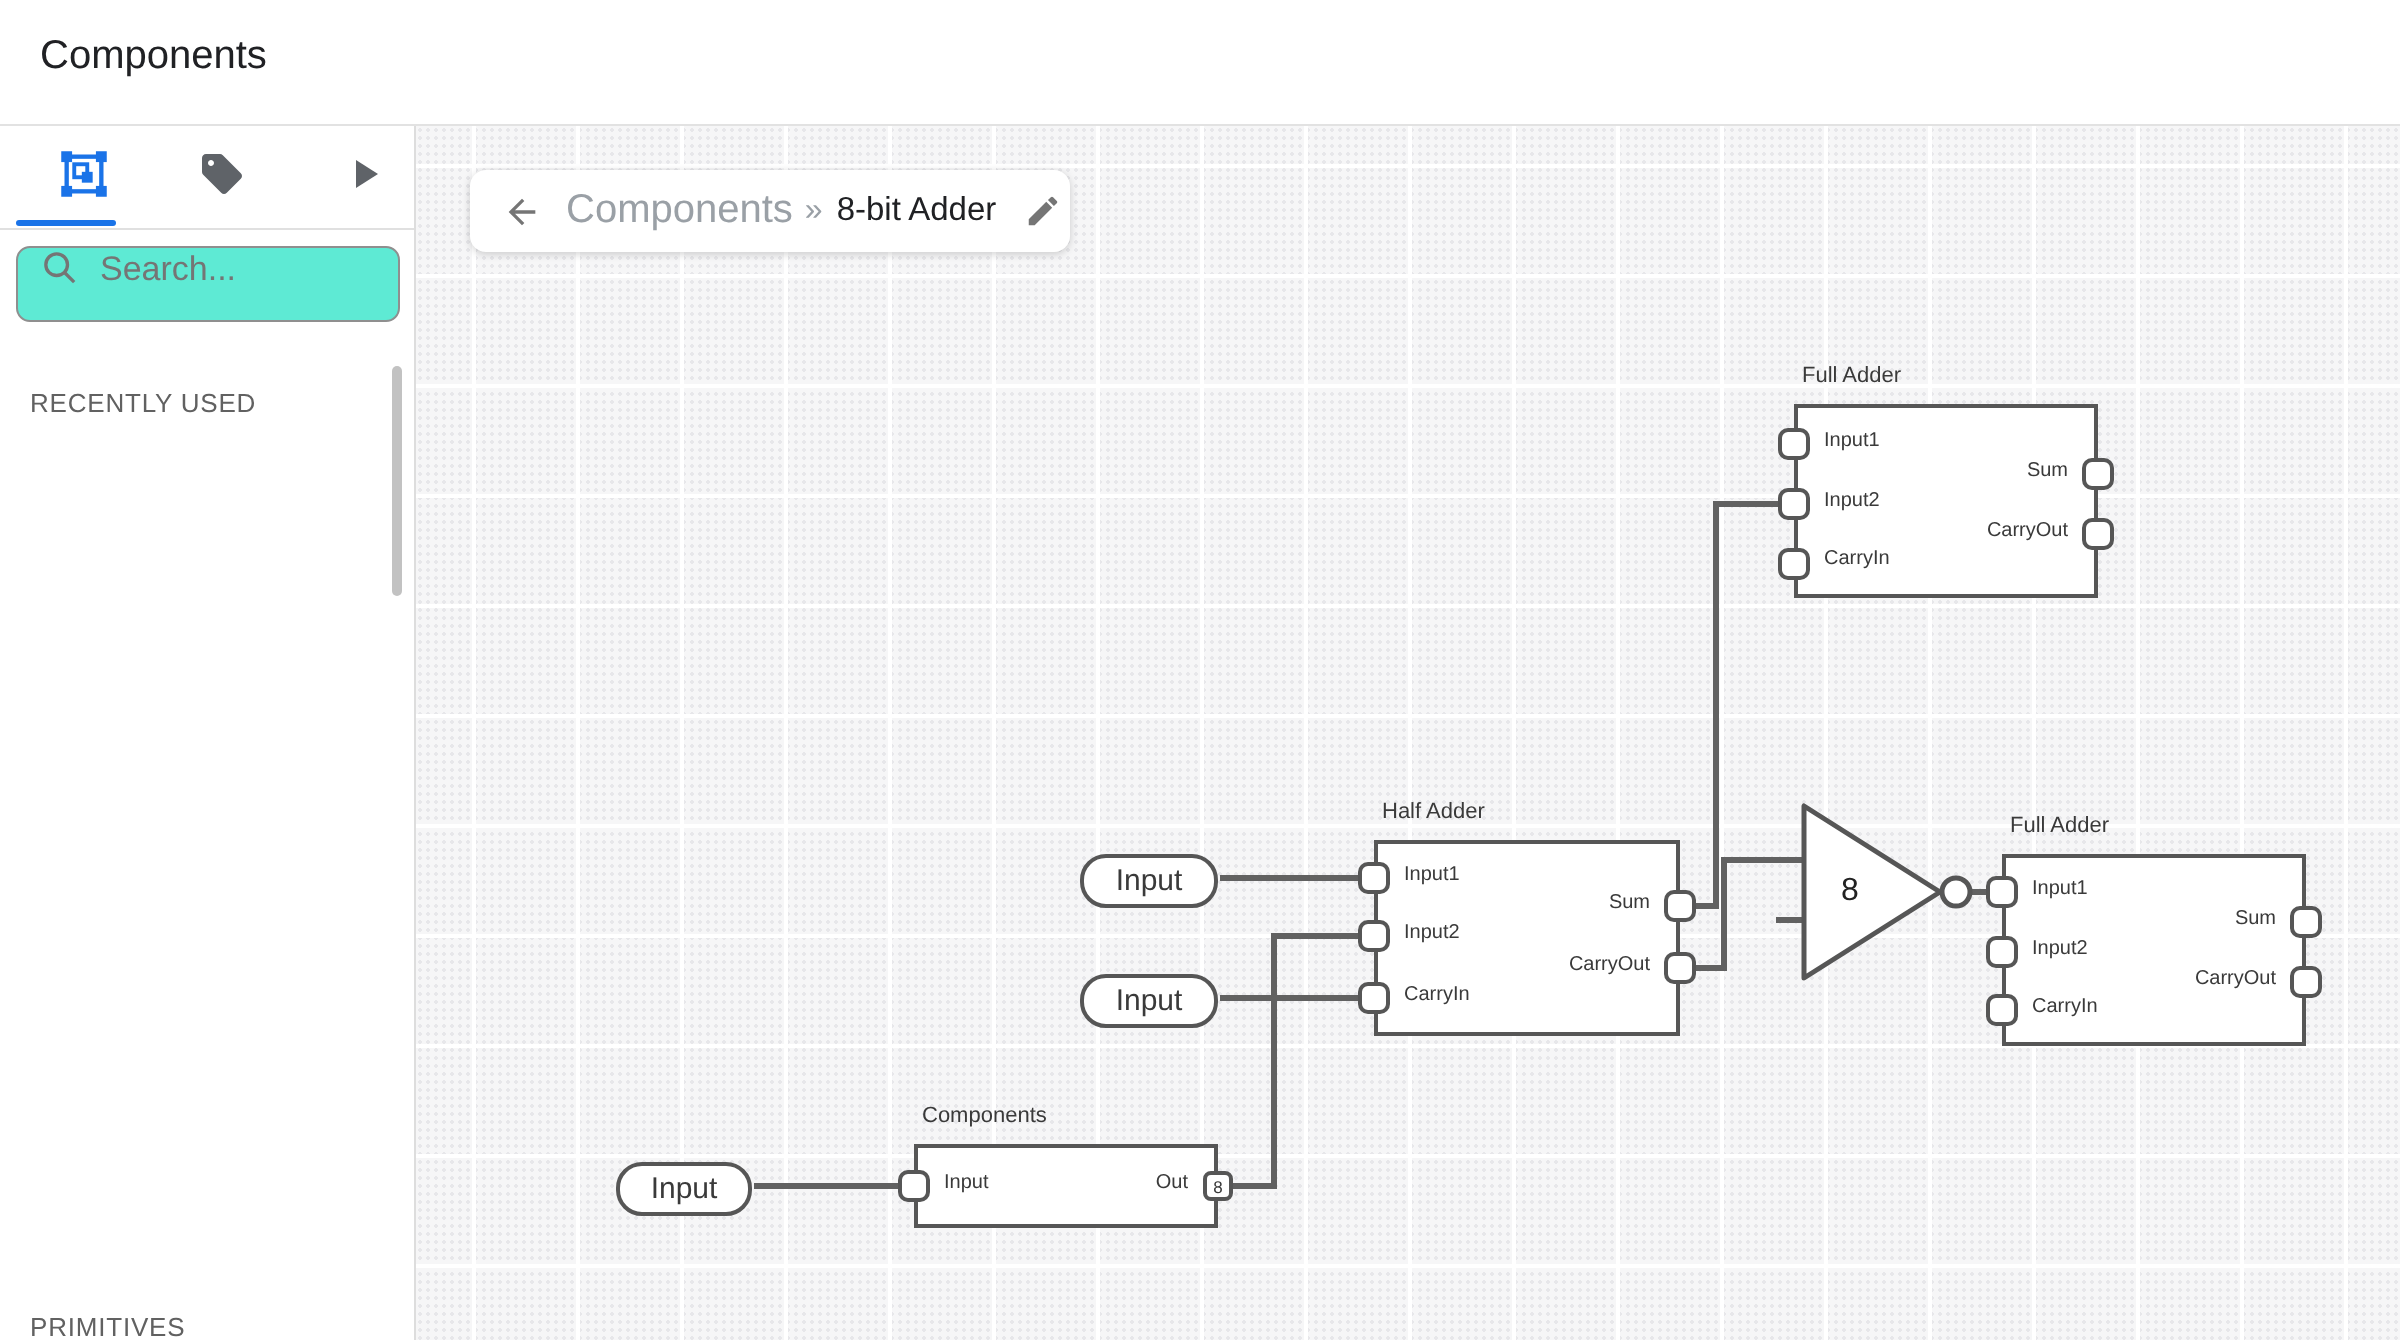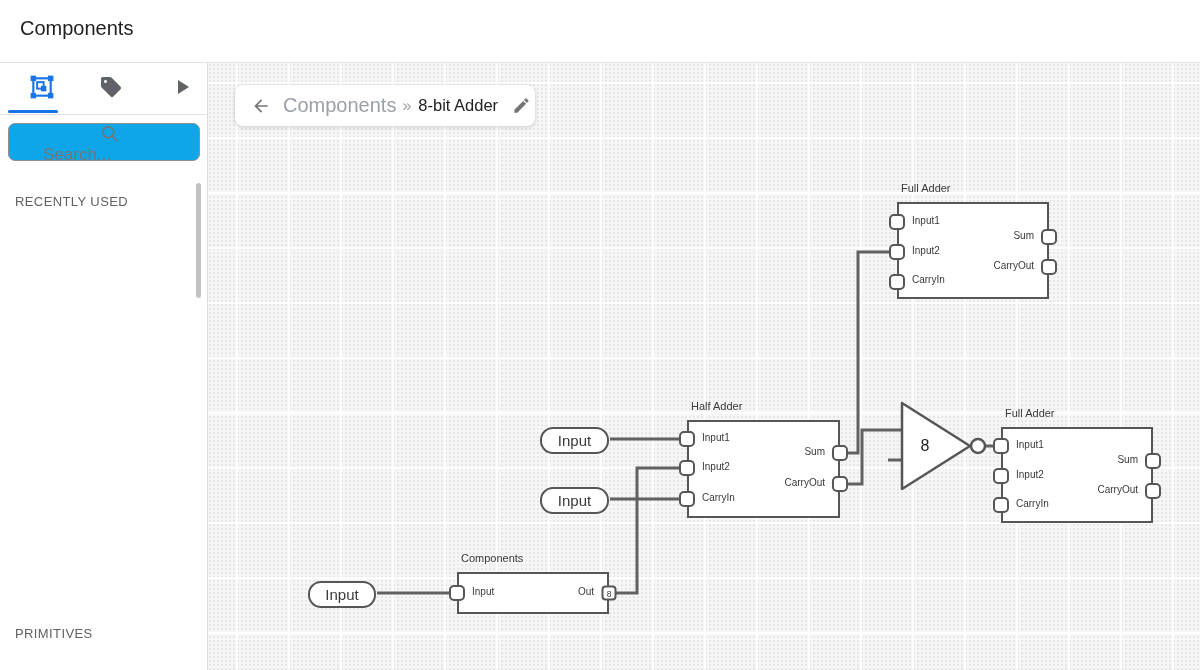--- a/index.html
+++ b/index.html
@@ -7,21 +7,21 @@
 
   
   .header{position:absolute;left:0;top:0;width:1200px;height:63px;background:#fff;border-bottom:1px solid #e2e2e2;box-sizing:border-box;z-index:6;}
   .app-title{position:absolute;left:20px;top:17px;font-size:20px;color:#202124;}
 
   
   .sidebar{position:absolute;left:0;top:63px;width:208px;height:607px;background:#fff;border-right:1px solid #ddd;box-sizing:border-box;z-index:5;}
   .tabbar{position:absolute;left:0;top:63px;width:207px;height:52px;background:#fff;border-bottom:1px solid #e0e0e0;box-sizing:border-box;z-index:6;}
   .tab{position:absolute;top:12px;width:28px;height:28px;display:flex;align-items:center;justify-content:center;cursor:pointer;}
   .tab-underline{position:absolute;left:8px;top:47px;width:50px;height:3px;background:#1a73e8;border-radius:2px;}
-  .searchbox{position:absolute;left:8px;top:123px;width:192px;height:38px;border:1.5px solid #8f8f8f;border-radius:7px;background:#0ea5e9;box-sizing:border-box;z-index:6;display:flex;align-items:center;flex-direction:column;}
+  .searchbox{position:absolute;left:8px;top:123px;width:192px;height:38px;border:1.5px solid #8f8f8f;border-radius:7px;background:#5eead4;box-sizing:border-box;z-index:6;display:flex;align-items:flex-start;}
   .searchbox svg{margin-left:11px;flex:0 0 auto;}
   .searchbox input{border:none;outline:none;background:transparent;margin-left:8px;width:130px;font-size:17px;color:#444;font-family:"Liberation Sans",sans-serif;}
   .searchbox input::placeholder{color:#757575;opacity:1;}
   .section-label{position:absolute;font-size:13px;color:#616161;letter-spacing:.4px;z-index:6;}
   .scroll-thumb{position:absolute;left:196px;top:183px;width:5px;height:115px;background:#c2c2c2;border-radius:3px;z-index:7;}
 
   
   .canvas{position:absolute;left:208px;top:63px;width:992px;height:607px;
     background-color:#f6f6f7;
     background-image:
@@ -153,21 +153,21 @@
   <div class="comp" style="left:27px;top:531px;width:151px;height:67px;">
     <div class="comp-title">8-bit Adder</div>
     <div class="plabel l" style="top:9px;">Input1</div>
     <div class="plabel l" style="top:39px;">Input2</div>
     <div class="plabel r" style="top:24px;">Sum</div>
   </div>
   <div class="port bus" style="left:27px;top:549px;">8</div>
   <div class="port bus" style="left:27px;top:579px;">8</div>
   <div class="port bus" style="left:178px;top:564px;">8</div>
 
-  <div class="section-label" style="left:15px;top:626px;">PRIMITIVES</div>
+  <div class="section-label" style="left:15px;top:656px;">PRIMITIVES</div>
 
   <div class="breadcrumb">
     <span class="bc-back">
       <svg width="20" height="20" viewBox="0 0 24 24">
         <path d="M20 11H7.8l5.6-5.6L12 4l-8 8 8 8 1.4-1.4L7.8 13H20v-2z" fill="#757575"></path>
       </svg>
     </span>
     <span class="bc-parent">Components</span>
     <span class="bc-sep">»</span>
     <span class="bc-current">8-bit Adder</span>

